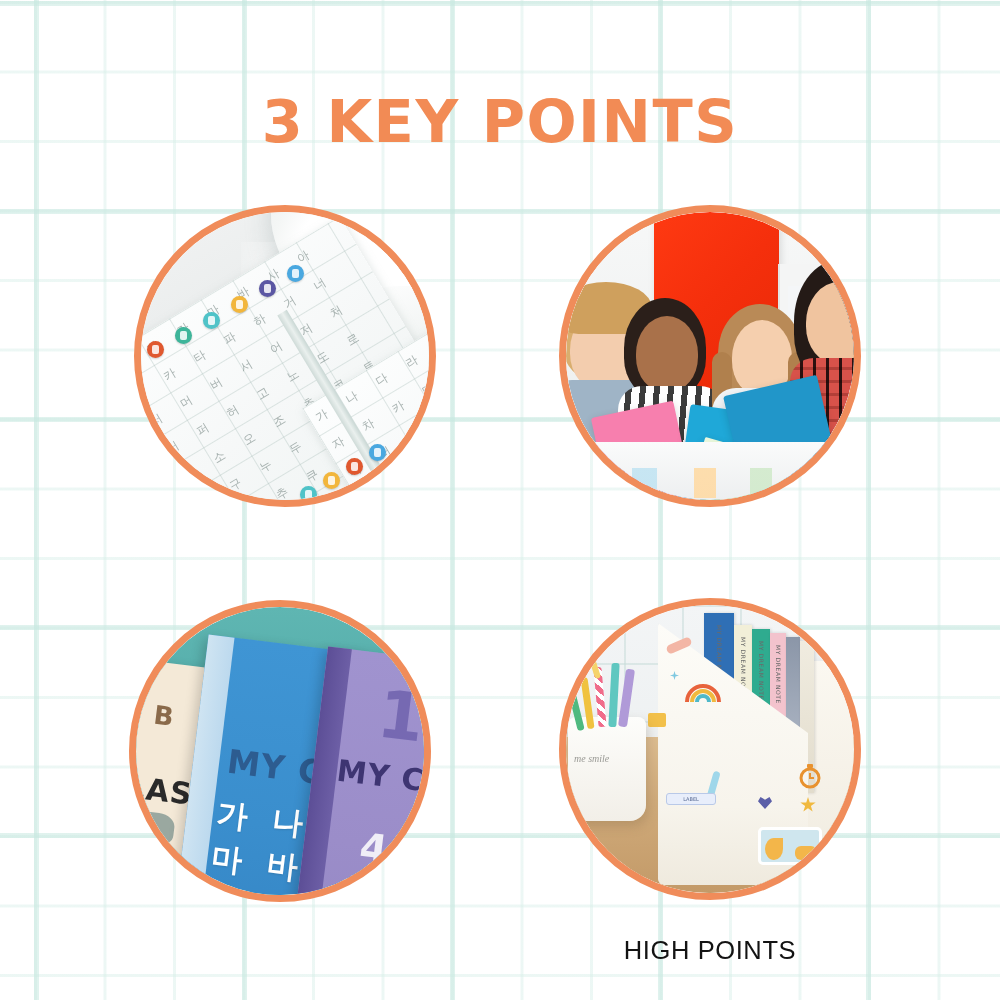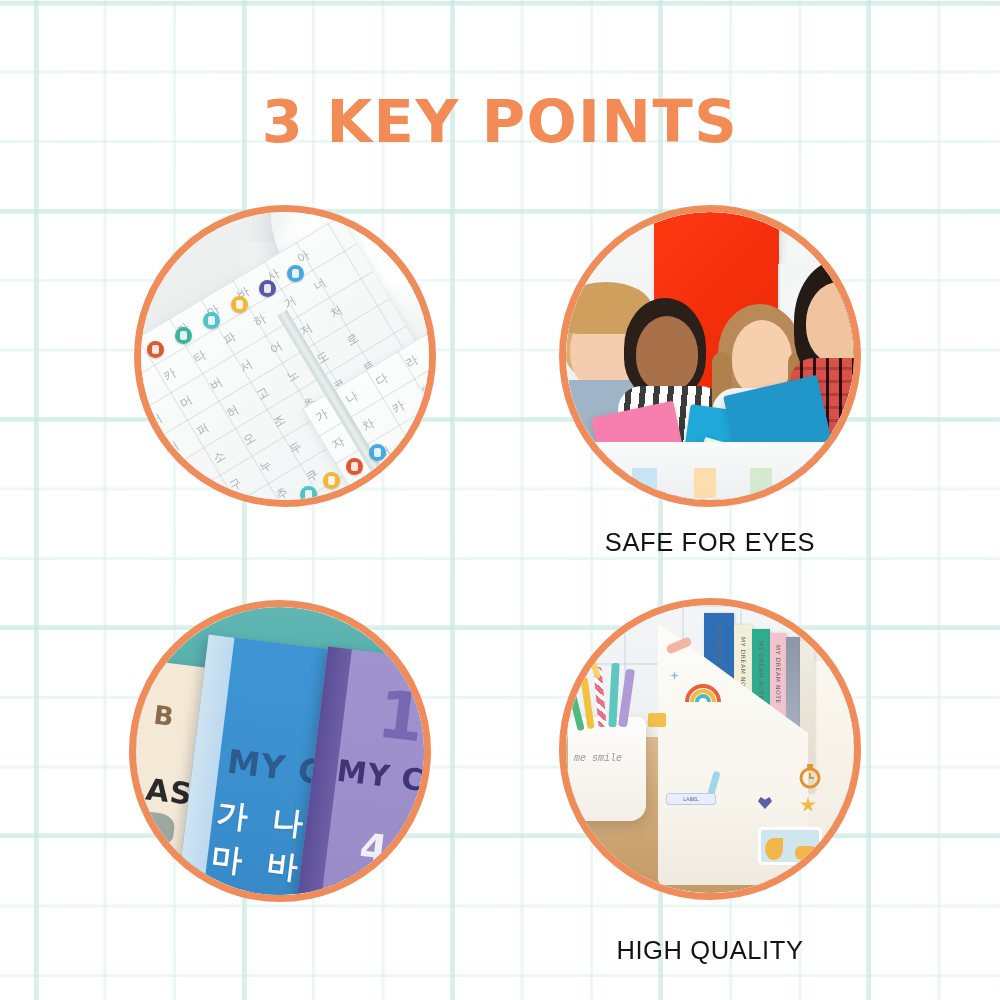--- a/index.html
+++ b/index.html
@@ -263,21 +263,21 @@
     font-family:"DejaVu Sans",sans-serif; color:#6a6a6a;
   }
   .ph4 .cup {
     position:absolute; left:2px; top:112px; width:78px; height:104px;
     background:linear-gradient(180deg,#fdfdfb,#f2efe8);
     border-radius:8px 8px 16px 16px;
     box-shadow:2px 5px 12px rgba(110,88,60,.25);
   }
   .ph4 .cup .txt {
     position:absolute; left:6px; top:36px; font-size:10px; color:#9a9a95;
-    font-family:Liberation Mono, monospace; font-style:italic;
+    font-family:Liberation Serif, serif; font-style:italic;
   }
   .ph4 .pen { position:absolute; border-radius:3px; }
   .ph4 .sticker { position:absolute; }
   .ph4 .labeltag {
     position:absolute; left:100px; top:188px; width:50px; height:12px;
     background:#e8eefb; border-radius:3px; border:1px solid #b9c9e8;
     font-size:5px; color:#5a6c95; text-align:center; line-height:11px;
     font-family:"DejaVu Sans",sans-serif;
   }
   .ph4 .tile {
@@ -376,21 +376,20 @@
         <div class="book" style="left:36px;  top:196px; width:84px; height:116px; background:#f77fae; transform:rotate(-12deg); border-radius:3px;"></div>
         <div class="book" style="left:116px; top:198px; width:92px; height:118px; background:#1fa8d8; transform:rotate(8deg); border-radius:3px;"></div>
         <div class="book" style="left:170px; top:172px; width:96px; height:126px; background:#2196c9; transform:rotate(-13deg); border-radius:3px;"></div>
         <div class="book" style="left:128px; top:232px; width:62px; height:74px; background:linear-gradient(120deg,#eaf7e0,#bfe08a); transform:rotate(16deg); border-radius:2px;"></div>
         <div class="book" style="left:158px; top:244px; width:54px; height:62px; background:#f5e08a; transform:rotate(24deg); border-radius:2px;"></div>
 
         <div class="desk"></div>
         <div class="papers"></div>
       </div>
     </div>
-    <div class="caption">SAFE FOR EYES</div>
   </div>
 
   <div class="card c2">
     <div class="photo-circle">
       <div class="photo-inner ph3">
 
         <div class="bk cream">
 
           <div class="letter" style="left:58px; top:38px; font-size:26px; color:#8a6a4a;">B</div>
           <div class="title-en cream">CLAS</div>
@@ -482,16 +481,16 @@
           <div class="txt">me smile</div>
         </div>
         <div class="pen" style="left:6px;  top:78px; width:7px; height:48px; background:#4fb97f; transform:rotate(-14deg);"></div>
         <div class="pen" style="left:18px; top:72px; width:7px; height:52px; background:#f0c23f; transform:rotate(-8deg);"></div>
         <div class="pen" style="left:30px; top:62px; width:8px; height:60px; background:repeating-linear-gradient(45deg,#f06c8a 0 5px,#ffffff 5px 9px); transform:rotate(-5deg);"></div>
         <div class="pen" style="left:44px; top:58px; width:8px; height:64px; background:#5fc7c0; transform:rotate(3deg);"></div>
         <div class="pen" style="left:56px; top:64px; width:9px; height:58px; background:#b09ad8; transform:rotate(8deg);"></div>
         <div class="pen" style="left:24px; top:40px; width:6px; height:34px; background:#f5d36a; transform:rotate(-18deg);"></div>
       </div>
     </div>
-    <div class="caption">HIGH QUALITY</div>
+    <div class="caption">HIGH POINTS</div>
   </div>
 
 </div>
 
 </body></html>

